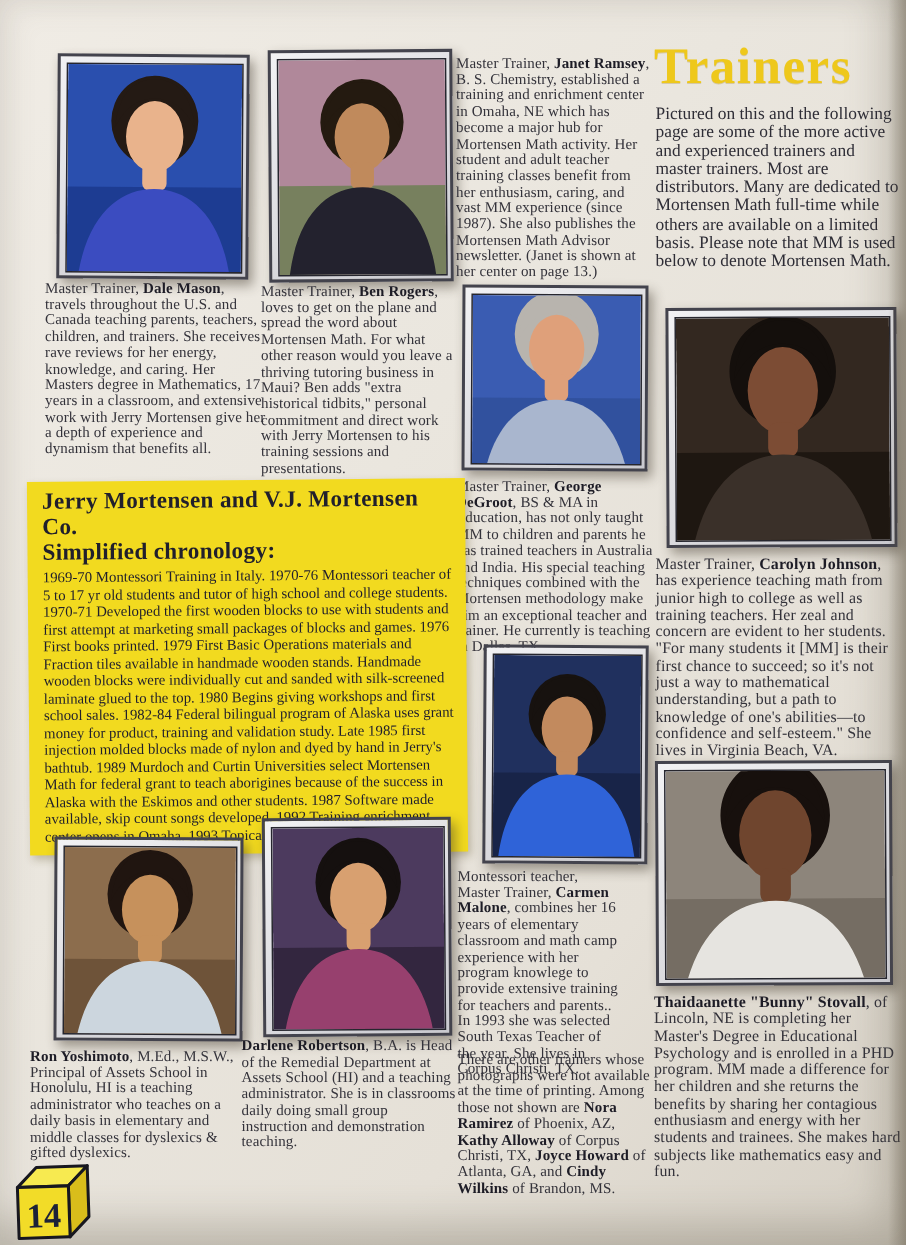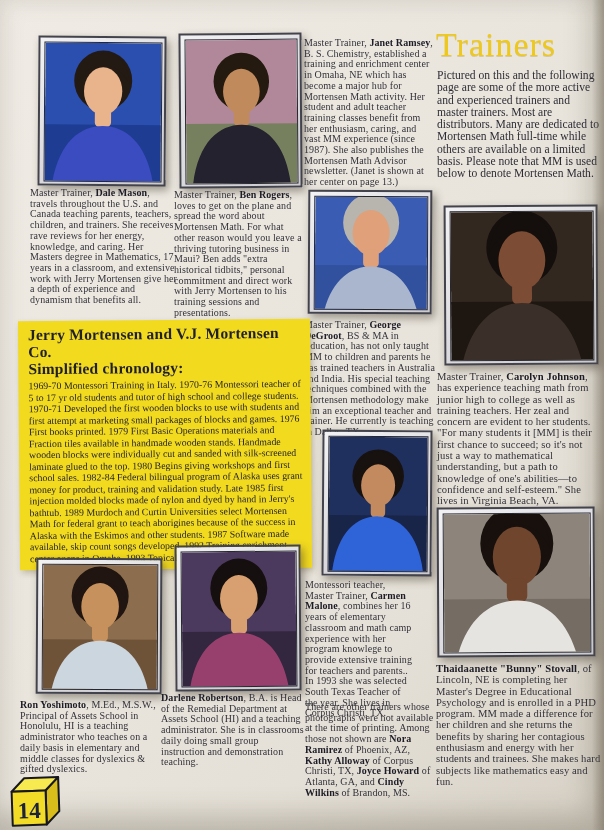--- a/index.html
+++ b/index.html
@@ -36,21 +36,21 @@
     letter-spacing:.1px;
   }
   .cap b{color:#1d1c26;}
   .cap-right{font-size:10.6px;line-height:11.3px;}
   .intro{
     position:absolute;margin:0;
     font-size:11.6px;line-height:12.3px;color:#2e2d36;
   }
   .masthead{
     position:absolute;margin:0;
-    font-size:34px;font-weight:normal;letter-spacing:1px;
+    font-size:34px;font-weight:bold;letter-spacing:1px;
     color:#eec81b;
     text-shadow:0 1px 0 rgba(150,110,0,.25);
   }
   
   .chron{
     position:absolute;box-sizing:border-box;
     background:#f2da1f;
     box-shadow:2px 3px 6px rgba(90,75,30,.30);
     padding:5px 8px 6px 10px;
     transform:rotate(-0.5deg);

